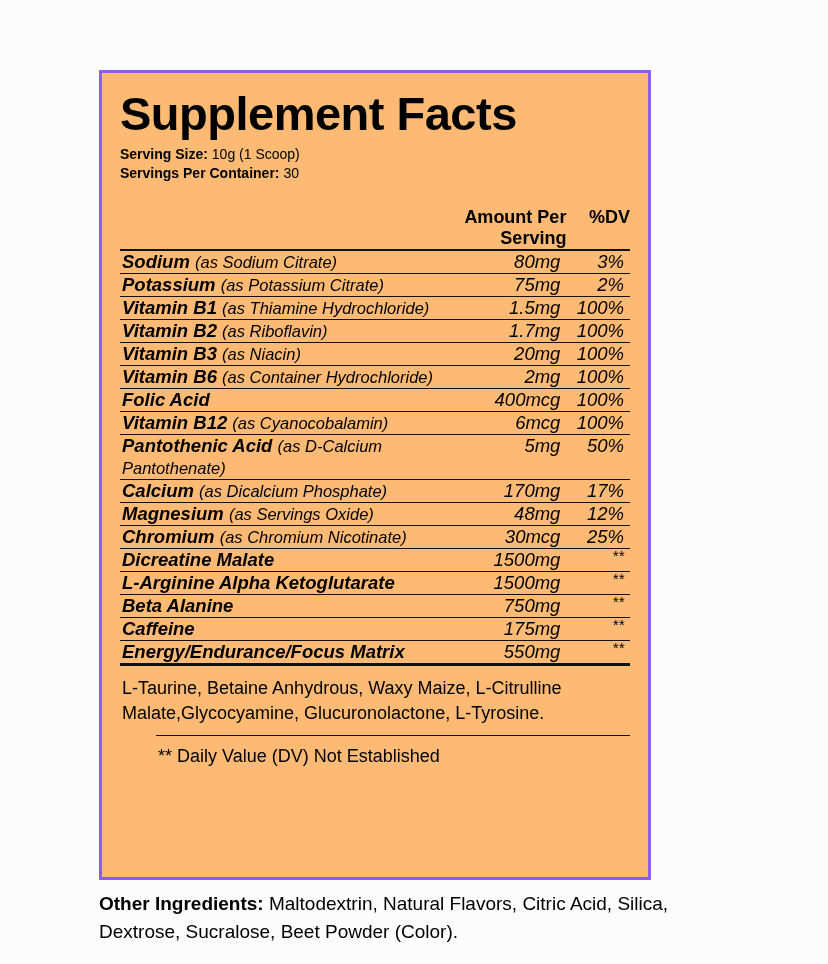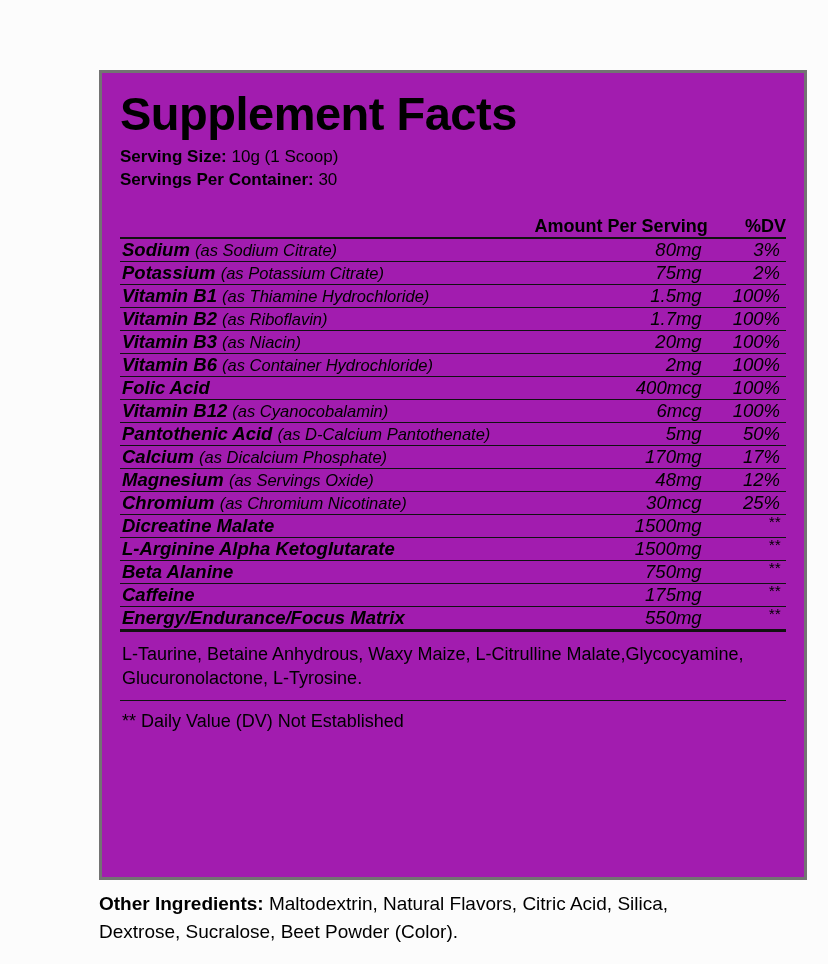--- a/index.html
+++ b/index.html
@@ -19,36 +19,36 @@
     position: absolute;
     left: 0; top: 0;
     width: 828px;
     height: 964px;
     background: #fcfcfc;
   }
   .panel {
     position: absolute;
     left: 99px;
     top: 70px;
-    width: 708px;
+    width: 552px;
     height: 810px;
-    border: 3px solid #737373;
-    background: #a21caf;
+    border: 3px solid #8b5cf6;
+    background: #fdba74;
     box-sizing: border-box;
     padding: 14px 18px 0 18px;
   }
   .title {
     font-size: 47px;
     font-weight: 700;
     letter-spacing: -0.5px;
     line-height: 1.06;
     margin: 2px 0 6px 0;
   }
   .serving-line {
-    font-size: 17px;
+    font-size: 14px;
     line-height: 1.38;
     white-space: nowrap;
   }
   .serving-line b {
     font-weight: 700;
   }
   table.facts {
     width: 100%;
     border-collapse: collapse;
     margin-top: 24px;
@@ -97,20 +97,21 @@
     line-height: 1.35;
     padding: 10px 2px 10px 2px;
     border-top: 3px solid #111;
     margin-top: 0;
   }
   .footnote {
     font-size: 18px;
     line-height: 1.3;
     padding: 9px 2px 6px 2px;
     border-top: 1.6px solid #111;
+    margin-left: 36px;
   }
   .other-ingredients {
     position: absolute;
     left: 99px;
     top: 890px;
     width: 640px;
     font-size: 19px;
     line-height: 1.45;
   }
   .other-ingredients b { font-weight: 700; }

